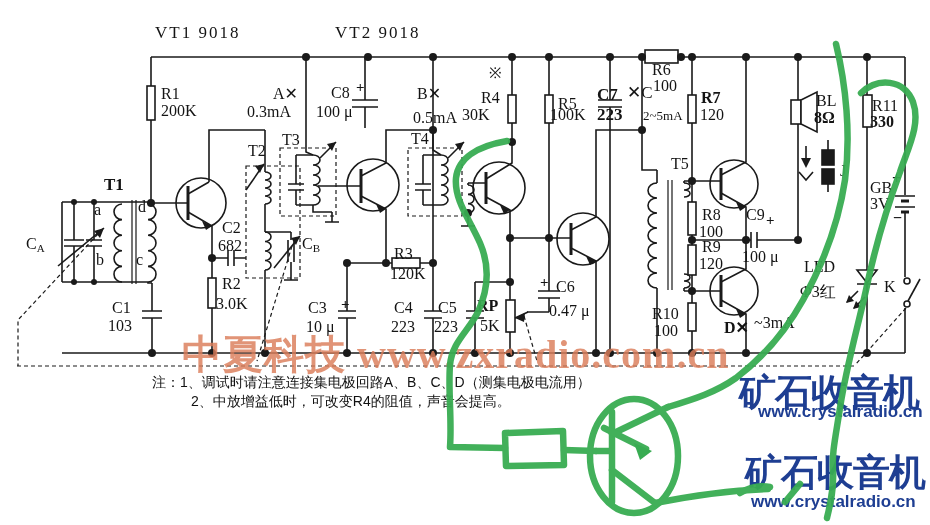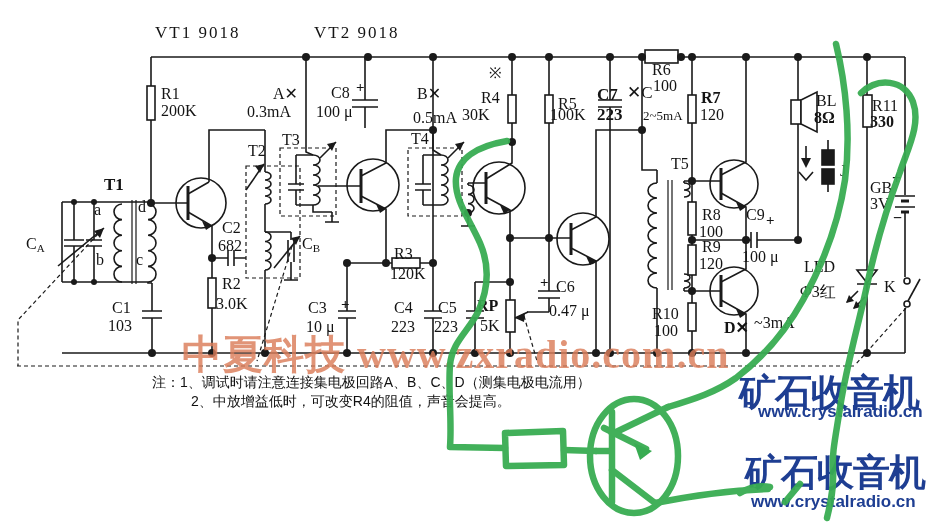--- a/index.html
+++ b/index.html
@@ -238,21 +238,21 @@
     <circle cx="468" cy="213" r="4"></circle>
         <circle cx="692" cy="181" r="4"></circle>
         <circle cx="692" cy="240" r="4"></circle>
     <circle cx="692" cy="291" r="4"></circle>
         <circle cx="746" cy="240" r="4"></circle>
         <circle cx="798" cy="240" r="4"></circle>
   </g>
 </svg>
 
 <span class="lbl title" style="left:155px;top:24px">VT1 9018</span>
-<span class="lbl title" style="left:314px;top:24px">VT2 9018</span>
+<span class="lbl title" style="left:335px;top:24px">VT2 9018</span>
 
 <span class="lbl" style="left:161px;top:86px">R1</span>
 <span class="lbl" style="left:161px;top:103px">200K</span>
 <span class="lbl" style="left:273px;top:86px">A✕</span>
 <span class="lbl" style="left:247px;top:104px">0.3mA</span>
 <span class="lbl" style="left:331px;top:85px">C8</span>
 <span class="lbl b" style="left:356px;top:80px;font-size:15px">+</span>
 <span class="lbl" style="left:316px;top:104px">100 μ</span>
 <span class="lbl" style="left:417px;top:86px">B✕</span>
 <span class="lbl" style="left:413px;top:110px">0.5mA</span>

